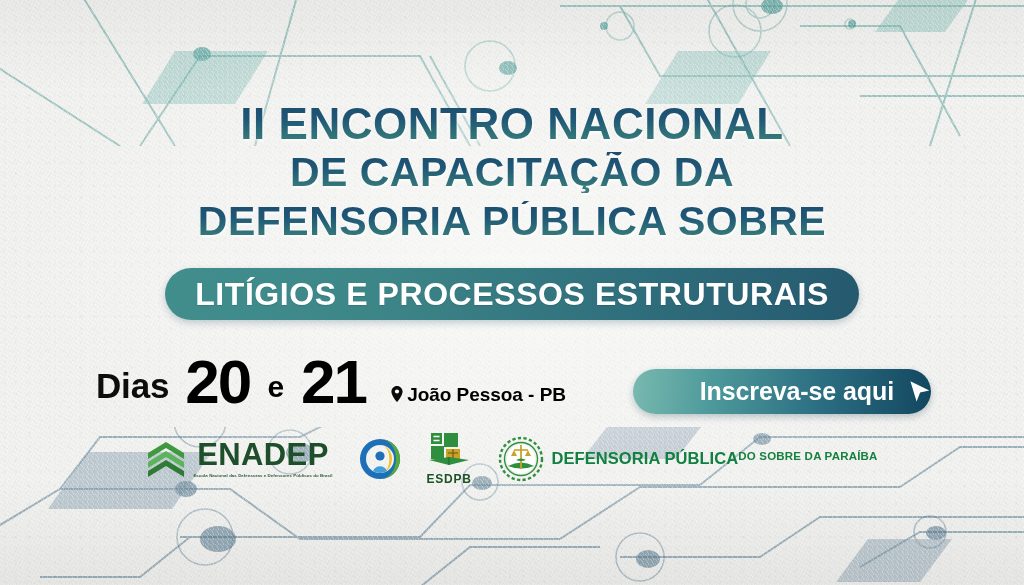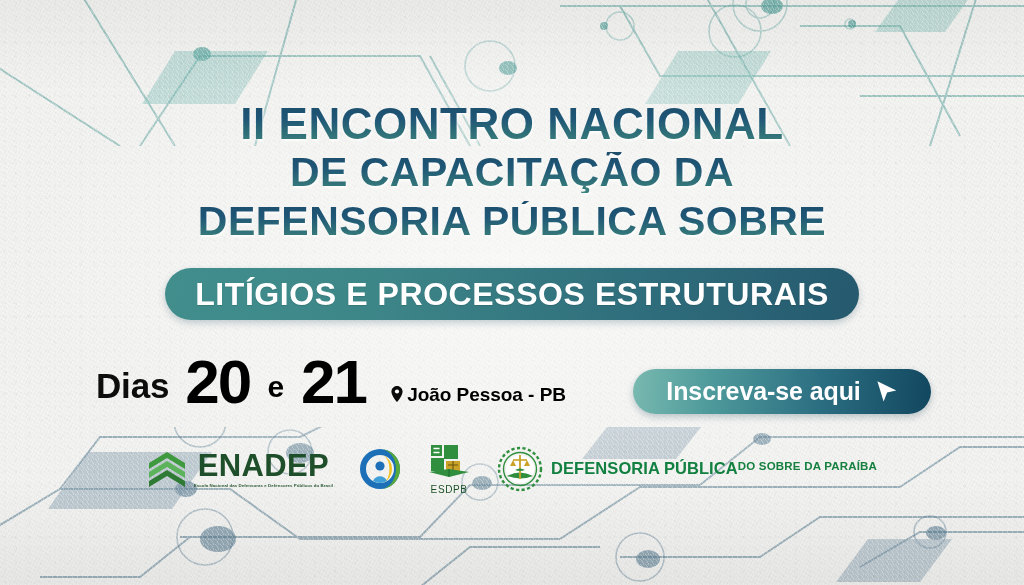--- a/index.html
+++ b/index.html
@@ -139,35 +139,35 @@
   .datemeta .dm2 { font-size: 19px; font-weight: 700; color: #000; letter-spacing: -.002em; white-space: nowrap; display: flex; align-items: center; gap: 4px; }
   .pin-icon { display: inline-block; width: 12px; height: 16px; flex: 0 0 auto; }
 
   
   .cta {
     position: absolute;
     top: 369px; left: 633px;
     width: 298px; height: 45px;
     border-radius: 22.5px;
     background-image: linear-gradient(95deg, #79b9b0 0%, #4e9a9b 26%, #2c6f82 62%, #12475f 100%);
-    display: flex; align-items: center; justify-content: center;
+    display: flex; align-items: center; justify-content: flex-end;
     gap: 13px;
     box-shadow: 0 3px 7px rgba(25,60,80,.26);
     cursor: pointer;
   }
   .cta-label {
     font-size: 25px; font-weight: 700; color: #fff;
     letter-spacing: -.004em; white-space: nowrap;
   }
   .cursor-icon { width: 24px; height: 26px; flex: 0 0 auto; }
 
   
   .logos {
     position: absolute;
-    top: 443px; left: 0; right: 0;
+    top: 431px; left: 0; right: 0;
     display: flex;
     align-items: center;
     justify-content: center;
     gap: 26px;
   }
   .logo { display: flex; align-items: center; }
 
   .enadep { gap: 7px; }
   .enadep-text { display: flex; flex-direction: column; align-items: center; }
   .enadep-word {
@@ -185,21 +185,21 @@
     font-size: 29px; font-weight: 800; color: #1d5226;
     letter-spacing: .02em; line-height: 1;
   }
   .anadep-sub {
     font-size: 5.1px; font-weight: 600; color: #2c5a36;
     letter-spacing: .006em; margin-top: 2.5px; white-space: nowrap;
   }
 
   .esdpb { flex-direction: column; align-items: center; gap: 1px; }
   .esdpb-word {
-    font-size: 10px; font-weight: 400; color: #1d5226;
+    font-size: 12px; font-weight: 700; color: #1d5226;
     letter-spacing: .06em;
   }
 
   .dpe { gap: 8px; }
   .dpe-text { display: flex; }
   .dpe-l1 {
     font-size: 16.5px; font-weight: 800; color: #128040;
     letter-spacing: .004em; line-height: 1.06;
   }
   .dpe-l2 {

